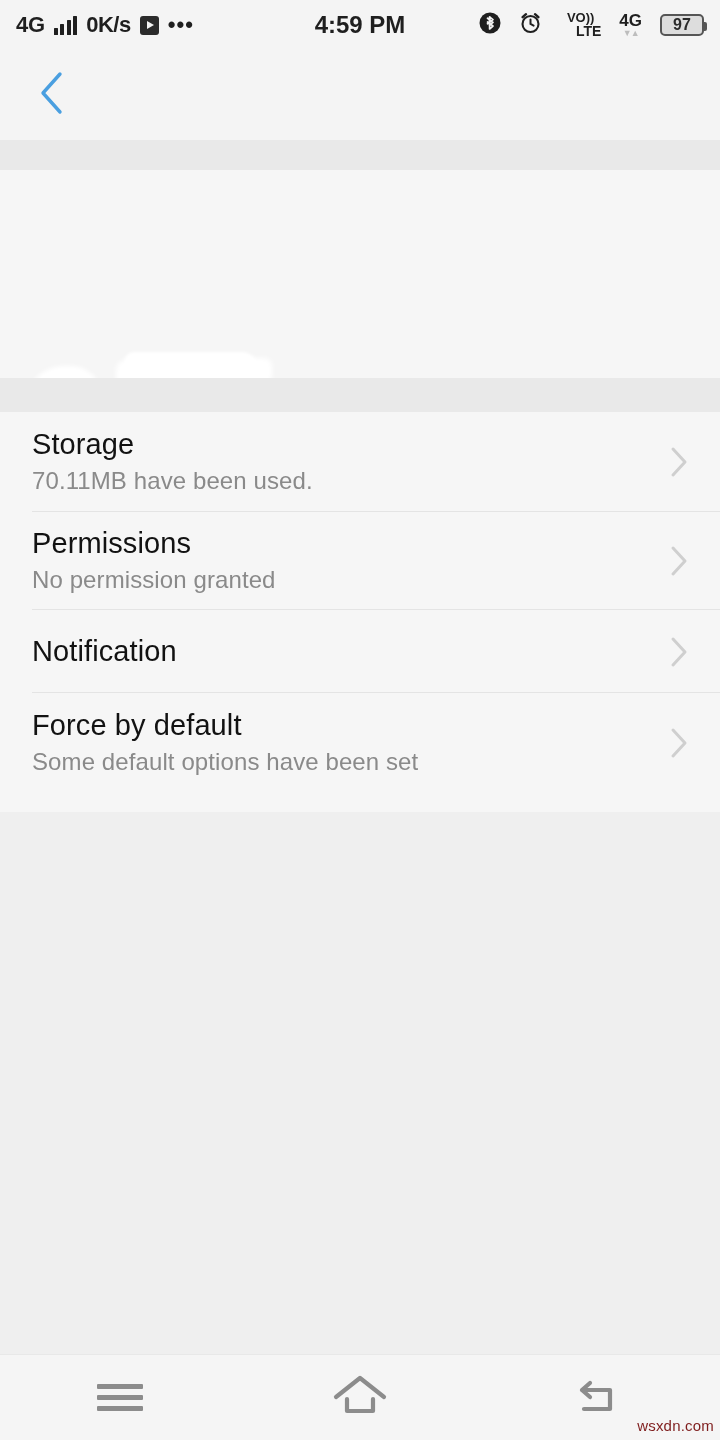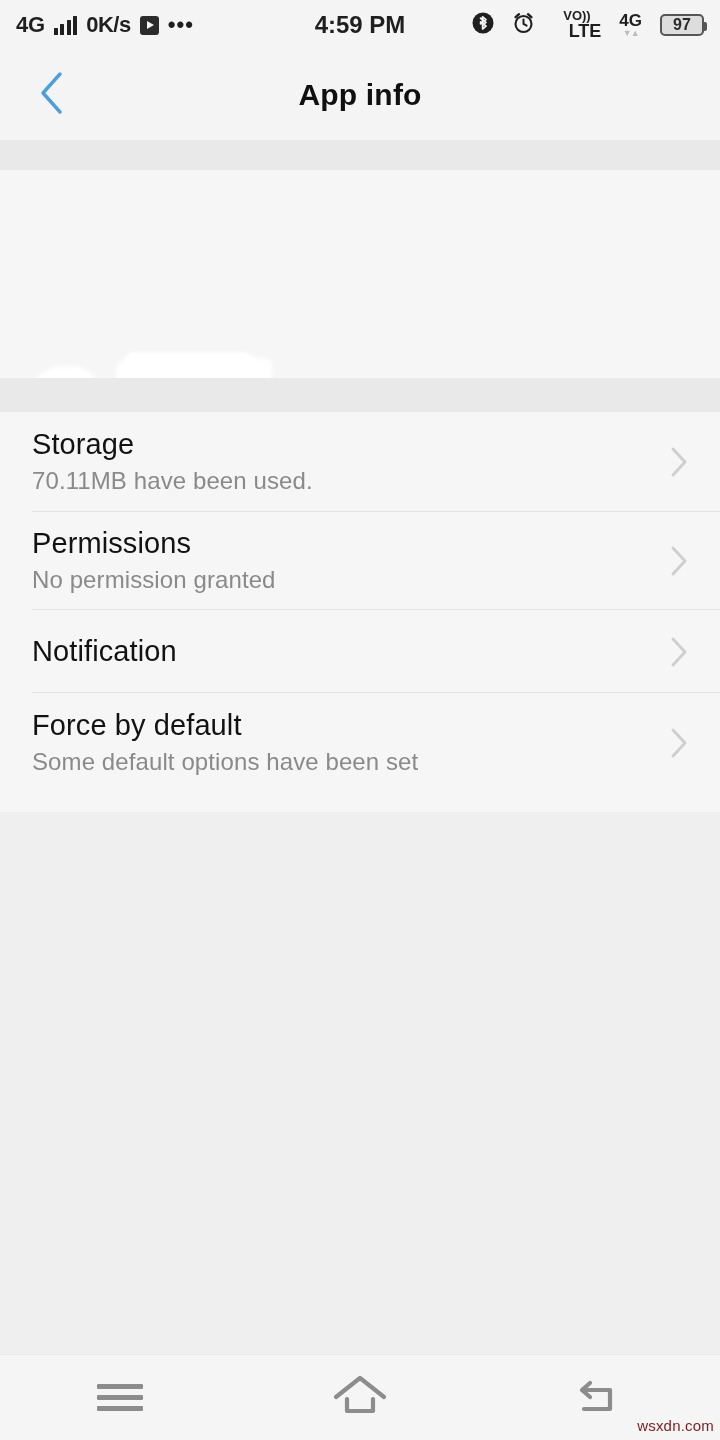--- a/index.html
+++ b/index.html
@@ -42,21 +42,21 @@
     content:""; width:0;height:0;
     border-left:7px solid #f4f4f4;
     border-top:4.5px solid transparent;
     border-bottom:4.5px solid transparent;
     margin-left:2px;
   }
   .dots{ font-size:22px; font-weight:700; letter-spacing:1px; line-height:0.4; }
 
   .volte{ display:flex; flex-direction:column; align-items:center; line-height:0.95; }
   .volte .t{ font-size:13px; font-weight:700; }
-  .volte .b{ font-size:18px; font-weight:700;padding-left:16px; }
+  .volte .b{ font-size:14px; font-weight:700;padding-left:16px; }
   .net4g{ display:flex; flex-direction:column; align-items:center; line-height:0.9; }
   .net4g .t{ font-size:17px; font-weight:700; }
   .net4g .arrows{ font-size:9px; color:#bdbdbd; letter-spacing:-1px; }
 
   .battery{
     position:relative; width:44px; height:22px;
     border:2px solid #555; border-radius:5px;
     display:flex; align-items:center; justify-content:center;
     background:#ddd;
   }
@@ -224,21 +224,20 @@
   </div>
 
   <div class="titlebar">
     <div class="back-btn">
       <span>
         <svg width="34" height="46" viewBox="0 0 34 46">
           <path d="M25 4 L8 23 L25 42" fill="none" stroke="#4a9fe0" stroke-width="3.4" stroke-linecap="round" stroke-linejoin="round"></path>
         </svg>
       </span>
     </div>
-    <div class="page-title">App info</div>
   </div>
 
   <div class="band" style="top:140px; height:30px;"></div>
 
   <div class="appcard">
     <div class="app-icon-redact"></div>
     <div class="app-name-redact"></div>
     <div class="app-version">version 7.103.0 build 9 35464</div>
 
     <div class="btn btn-force">Force stop</div>

